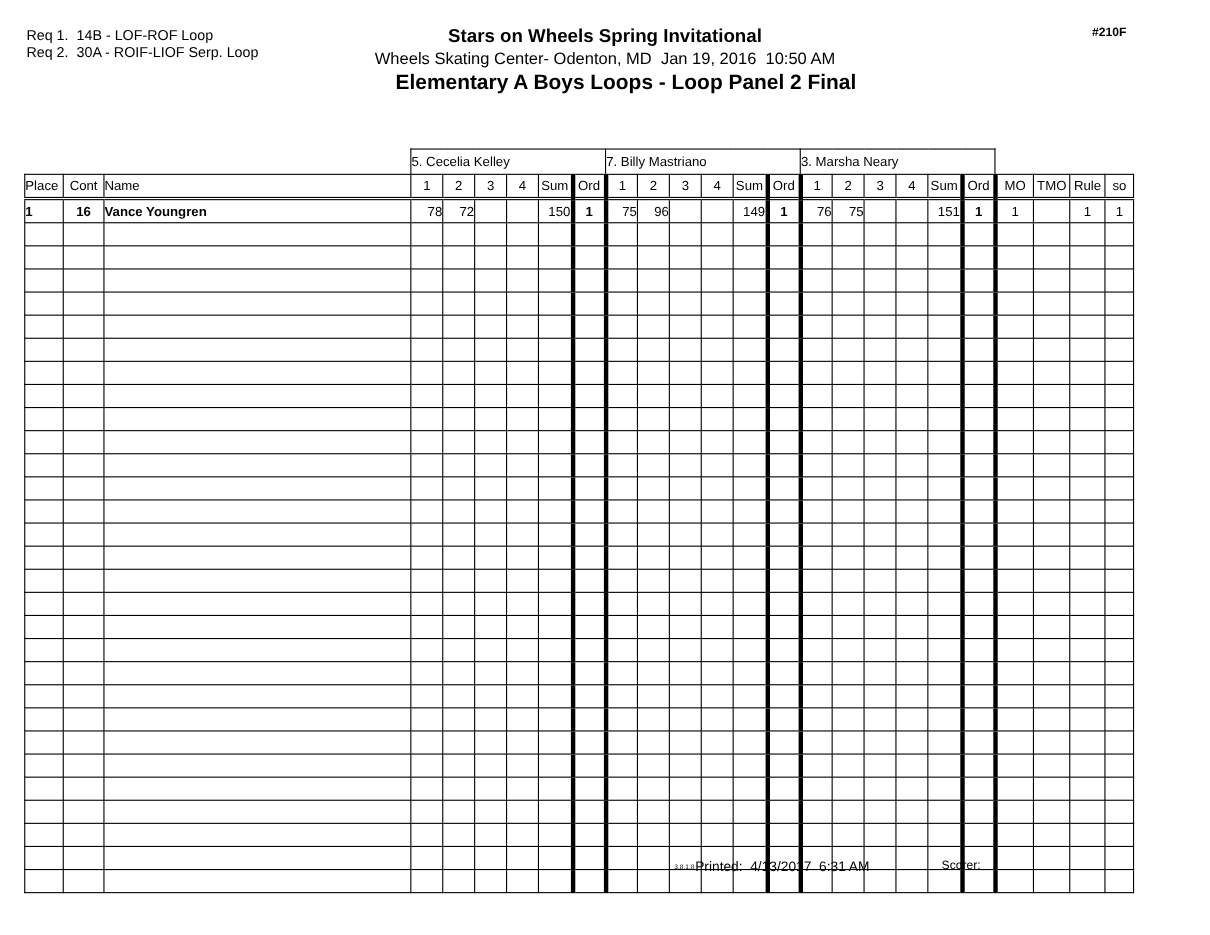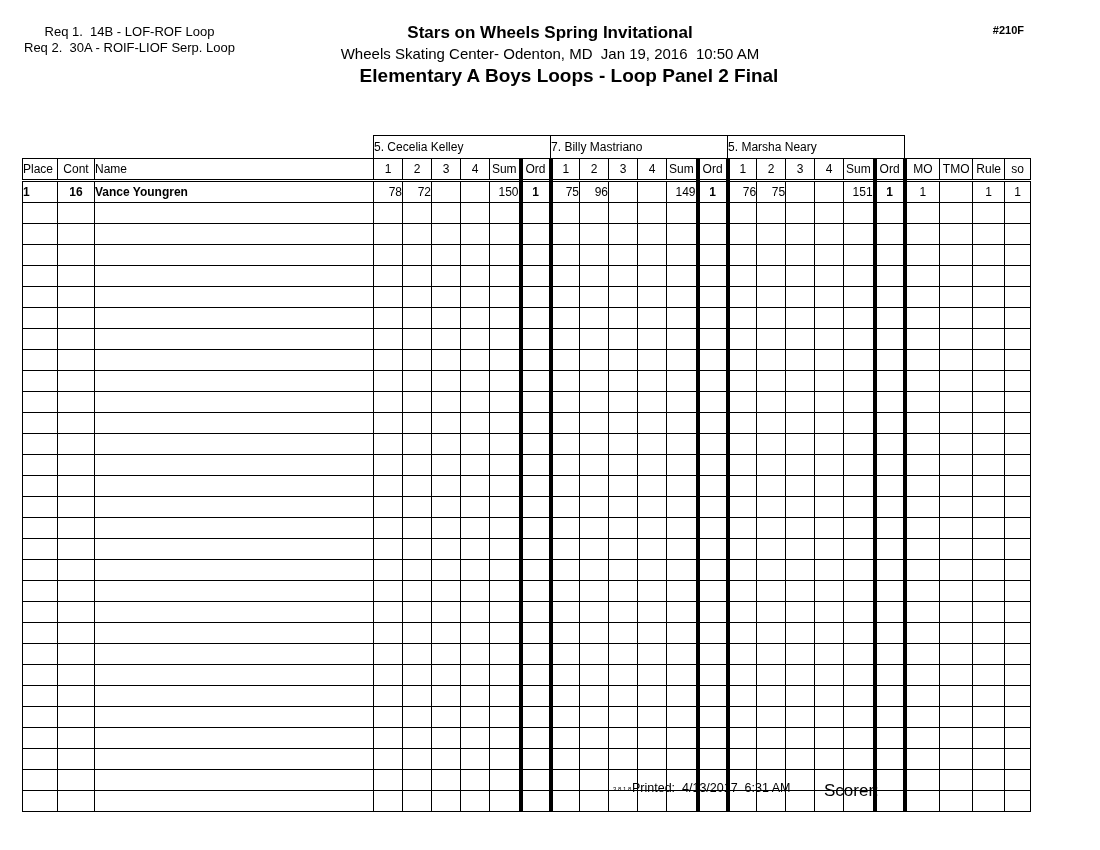--- a/index.html
+++ b/index.html
@@ -3,21 +3,21 @@
 <meta charset="utf-8">
 <style>
   html, body { margin: 0; padding: 0; }
   body {
     width: 1100px; height: 850px;
     background: #ffffff; color: #000000;
     font-family: "Liberation Sans", sans-serif;
     position: relative; overflow: hidden;
   }
   .abs { position: absolute; }
-  .pre { white-space: pre; text-align: center; }
+  .pre { white-space: pre; }
 
   
   .req-block { left: 24px; top: 24px; font-size: 13px; line-height: 16px; }
   .center-head { left: 0; right: 0; top: 22px; text-align: center; }
   .title-main { font-size: 17px; font-weight: bold; line-height: 22px; }
   .venue-line { font-size: 15px; line-height: 20px; }
   .event-title { font-size: 19px; font-weight: bold; line-height: 24px; padding-left: 38px; }
   .report-line { font-size: 16px; line-height: 22px; }
   .event-number { top: 24px; right: 76px; font-size: 11px; font-weight: bold; }
 
@@ -41,21 +41,21 @@
   .ctr  { text-align: center; }
   .left { text-align: left; padding-left: 5px; }
   .score-cell { text-align: right; padding-left: 3px; }
   .sum-cell   { text-align: right; padding-right: 2px; }
   .bold { font-weight: bold; }
   .place-cell { text-align: left; padding-left: 7px; }
 
   
   .version-tag { left: 613px; top: 786px; font-size: 6px; line-height: 6px; }
   .printed-line { left: 632px; top: 781px; font-size: 12.5px; }
-  .scorer-label { left: 824px; top: 781px; font-size: 17px; }
+  .scorer-label { left: 856px; top: 781px; font-size: 11px; }
 </style>
 </head>
 <body>
 
 <div class="abs req-block">
   <div class="pre">Req 1.  14B - LOF-ROF Loop</div>
   <div class="pre">Req 2.  30A - ROIF-LIOF Serp. Loop</div>
 </div>
 
 <div class="abs center-head">
@@ -92,21 +92,21 @@
     <col style="width:35px">
       <col style="width:33px">
       <col style="width:32px">
       <col style="width:26px">
   </colgroup>
   <tbody>
     <tr class="judges-row">
       <td class="nob" colspan="3"></td>
       <td class="jb" colspan="6">5.  Cecelia Kelley</td>
       <td class="jb" colspan="6">7.  Billy Mastriano</td>
-      <td class="jb" colspan="6">5.  Marsha Neary</td>
+      <td class="jb" colspan="6">3.  Marsha Neary</td>
       <td class="nob" colspan="4"></td>
     </tr>
     <tr>
       <td class="c dbl left">Place</td>
       <td class="c dbl ctr">Cont</td>
       <td class="c dbl left">Name</td>
 
       <td class="c dbl ctr">1</td>
       <td class="c dbl ctr">2</td>
       <td class="c dbl ctr">3</td>

